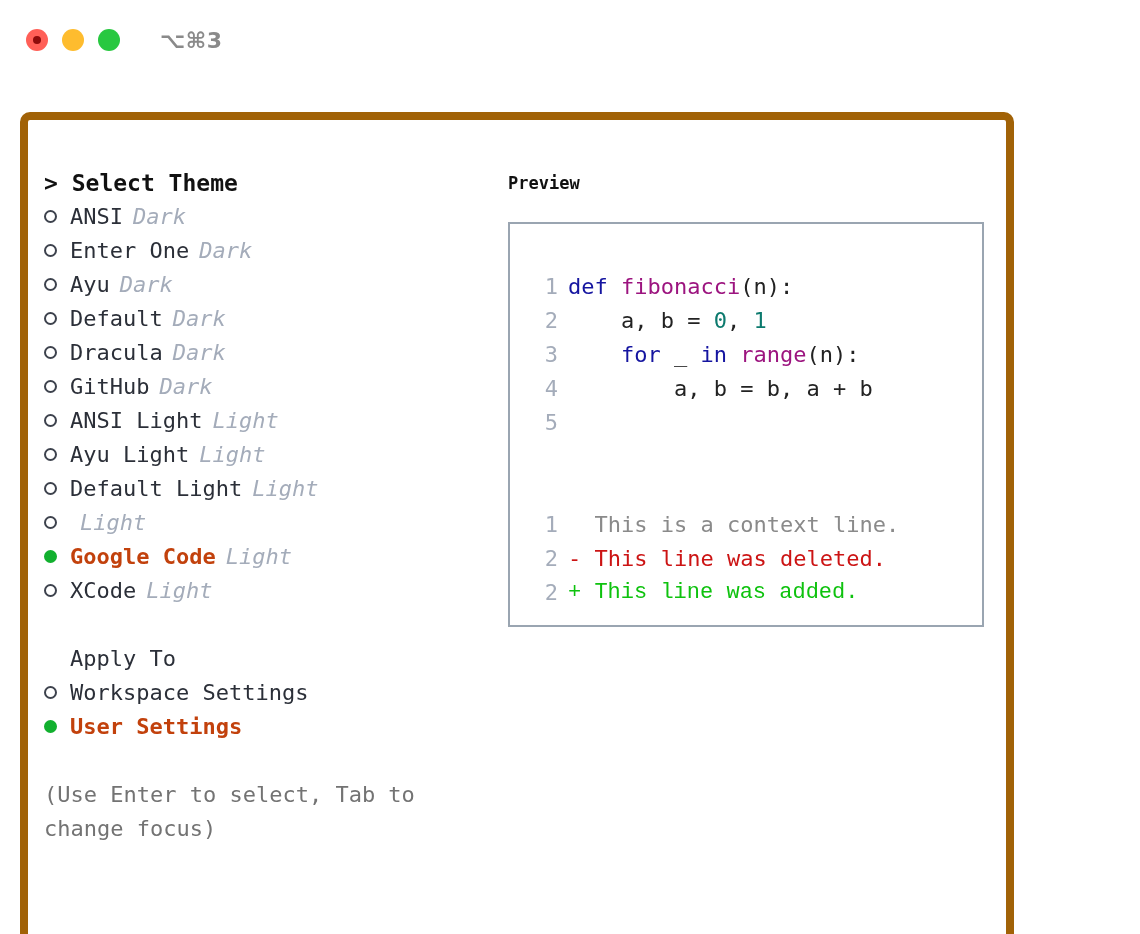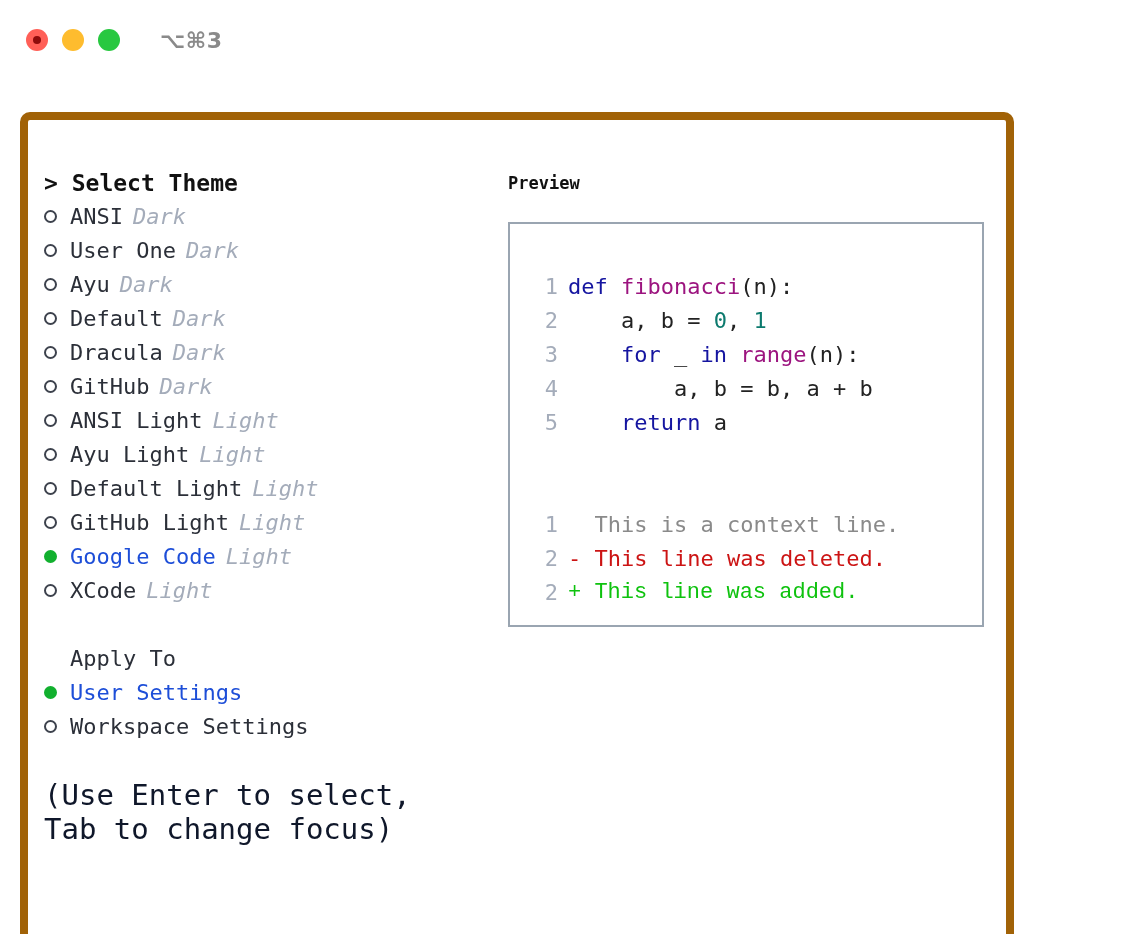--- a/index.html
+++ b/index.html
@@ -87,36 +87,36 @@
     display: inline-block;
     width: 13px; height: 13px;
     border-radius: 50%;
     vertical-align: middle;
     position: relative;
     top: -2px;
   }
   .bullet.off .glyph { border: 2px solid #3d424d; background: transparent; }
   .bullet.on  .glyph { background: #12b02f; border: 2px solid #12b02f; }
   .row .name { color: #2b2f38; }
-  .row.selected .name { color: #1d4ed8; }
+  .row.selected .name { color: #c2410c; font-weight: bold; }
   .row .tag { color: #a4acba; margin-left: 10px; font-style: italic; }
 
   .section-gap { height: 34px; }
   .section-label {
     padding-left: 26px;
     font-size: 22px;
     line-height: 34px;
     color: #2b2f38;
     white-space: pre;
   }
 
   .hint {
     margin-top: 34px;
-    color: #0f172a;
-    font-size: 29px;
+    color: #737373;
+    font-size: 22px;
     line-height: 34px;
     width: 420px;
   }
 
   
   .right-col {
     position: absolute;
     left: 480px; top: 46px;
     width: 490px;
   }
@@ -181,21 +181,21 @@
       <div class="heading">&gt; Select Theme</div>
 
       <div>
         <div class="row">
           <span class="bullet off"><span class="glyph"></span></span>
           <span class="name">ANSI</span>
           <span class="tag">Dark</span>
         </div>
         <div class="row">
           <span class="bullet off"><span class="glyph"></span></span>
-          <span class="name">User One</span>
+          <span class="name">Enter One</span>
           <span class="tag">Dark</span>
         </div>
         <div class="row">
           <span class="bullet off"><span class="glyph"></span></span>
           <span class="name">Ayu</span>
           <span class="tag">Dark</span>
         </div>
         <div class="row">
           <span class="bullet off"><span class="glyph"></span></span>
           <span class="name">Default</span>
@@ -221,48 +221,47 @@
           <span class="name">Ayu Light</span>
           <span class="tag">Light</span>
         </div>
         <div class="row">
           <span class="bullet off"><span class="glyph"></span></span>
           <span class="name">Default Light</span>
           <span class="tag">Light</span>
         </div>
         <div class="row">
           <span class="bullet off"><span class="glyph"></span></span>
-          <span class="name">GitHub Light</span>
           <span class="tag">Light</span>
         </div>
         <div class="row selected">
           <span class="bullet on"><span class="glyph"></span></span>
           <span class="name">Google Code</span>
           <span class="tag">Light</span>
         </div>
         <div class="row">
           <span class="bullet off"><span class="glyph"></span></span>
           <span class="name">XCode</span>
           <span class="tag">Light</span>
         </div>
       </div>
 
       <div class="section-gap"></div>
 
       <div class="section-label">Apply To</div>
 
       <div>
+        <div class="row">
+          <span class="bullet off"><span class="glyph"></span></span>
+          <span class="name">Workspace Settings</span>
+        </div>
         <div class="row selected">
           <span class="bullet on"><span class="glyph"></span></span>
           <span class="name">User Settings</span>
         </div>
-        <div class="row">
-          <span class="bullet off"><span class="glyph"></span></span>
-          <span class="name">Workspace Settings</span>
-        </div>
       </div>
 
       <div class="hint">(Use Enter to select, Tab to change focus)</div>
     </div>
 
     <div class="right-col">
       <div class="preview-title">Preview</div>
 
       <div class="preview-box">
 
@@ -277,21 +276,20 @@
         <div class="code-line">
           <span class="lineno">3</span>
           <span class="code">    <span class="tok-kw">for</span> <span class="tok-var">_</span> <span class="tok-kw">in</span> <span class="tok-fn">range</span><span class="tok-punc">(n):</span></span>
         </div>
         <div class="code-line">
           <span class="lineno">4</span>
           <span class="code">        <span class="tok-var">a, b = b, a + b</span></span>
         </div>
         <div class="code-line">
           <span class="lineno">5</span>
-          <span class="code">    <span class="tok-kw">return</span> <span class="tok-var">a</span></span>
         </div>
 
         <div class="blank-line"></div>
         <div class="blank-line"></div>
 
         <div class="code-line">
           <span class="lineno">1</span>
           <span class="code diff-ctx">  This is a context line.</span>
         </div>
         <div class="code-line">

